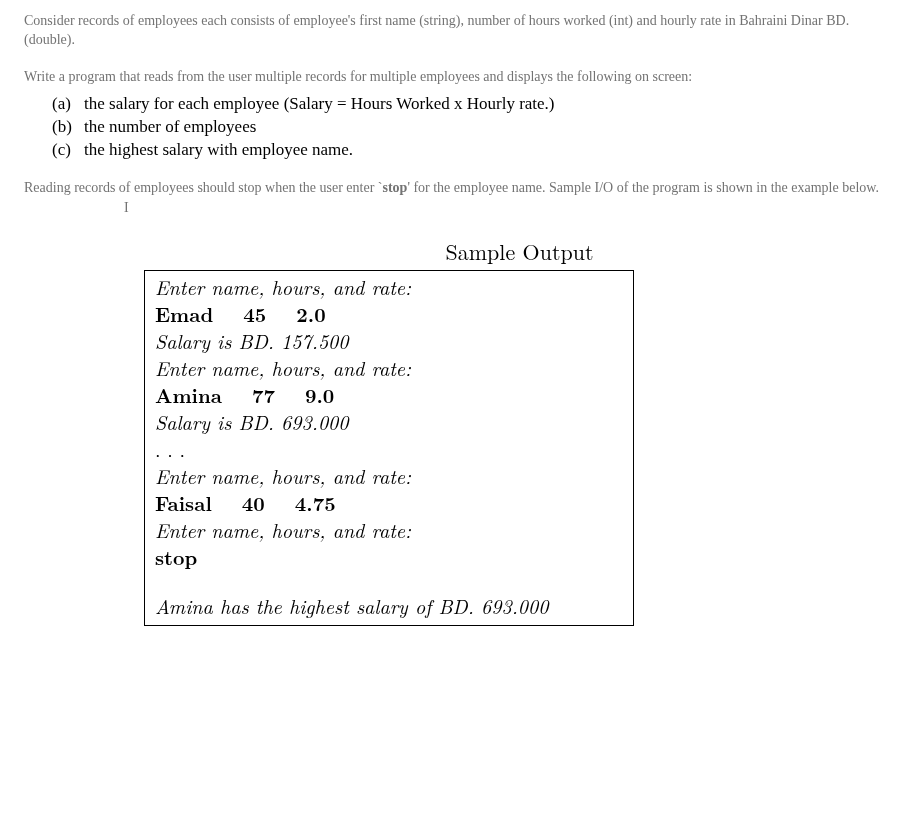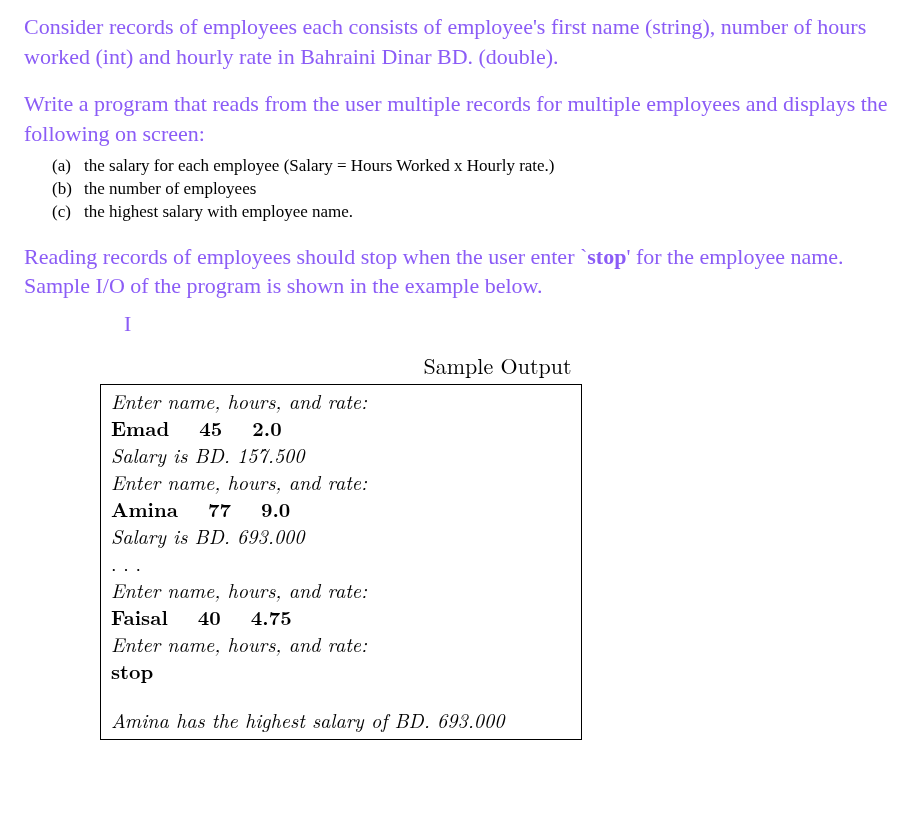--- a/index.html
+++ b/index.html
@@ -8,24 +8,24 @@
     background: #ffffff;
     font-family: "Times New Roman", Times, serif;
     color: #000000;
     width: 919px;
   }
   .page {
     padding: 12px 24px 24px 24px;
     box-sizing: border-box;
   }
   .para {
-    font-size: 22px;
+    font-size: 14px;
     line-height: 1.35;
     margin: 0 0 18px 0;
-    color: #8b5cf6;
+    color: #737373;
   }
   .list {
     margin: -12px 0 18px 0;
     padding-left: 28px;
   }
   .list-row {
     font-size: 17px;
     line-height: 1.35;
     display: flex;
   }
@@ -35,33 +35,33 @@
   .cursor {
     display: inline-block;
     width: 1px;
     height: 18px;
     vertical-align: middle;
     position: relative;
     left: 100px;
     font-family: serif;
   }
   .sample-wrap {
-    margin-left: 76px;
+    margin-left: 120px;
     margin-top: 4px;
   }
   .sample-title {
     font-family: "CMU Serif", "Latin Modern Roman", "Times New Roman", serif;
     font-size: 22px;
     text-align: center;
     margin-bottom: 4px;
   }
   .sample-box {
     border: 1px solid #000;
     width: 460px;
-    padding: 2px 10px 6px 10px;
+    padding: 2px 18px 6px 10px;
     font-family: "CMU Serif", "Latin Modern Roman", "Times New Roman", serif;
     font-size: 20px;
     line-height: 1.35;
   }
   .sample-box .it {
     font-style: italic;
   }
   .sample-box .bf {
     font-weight: bold;
   }

